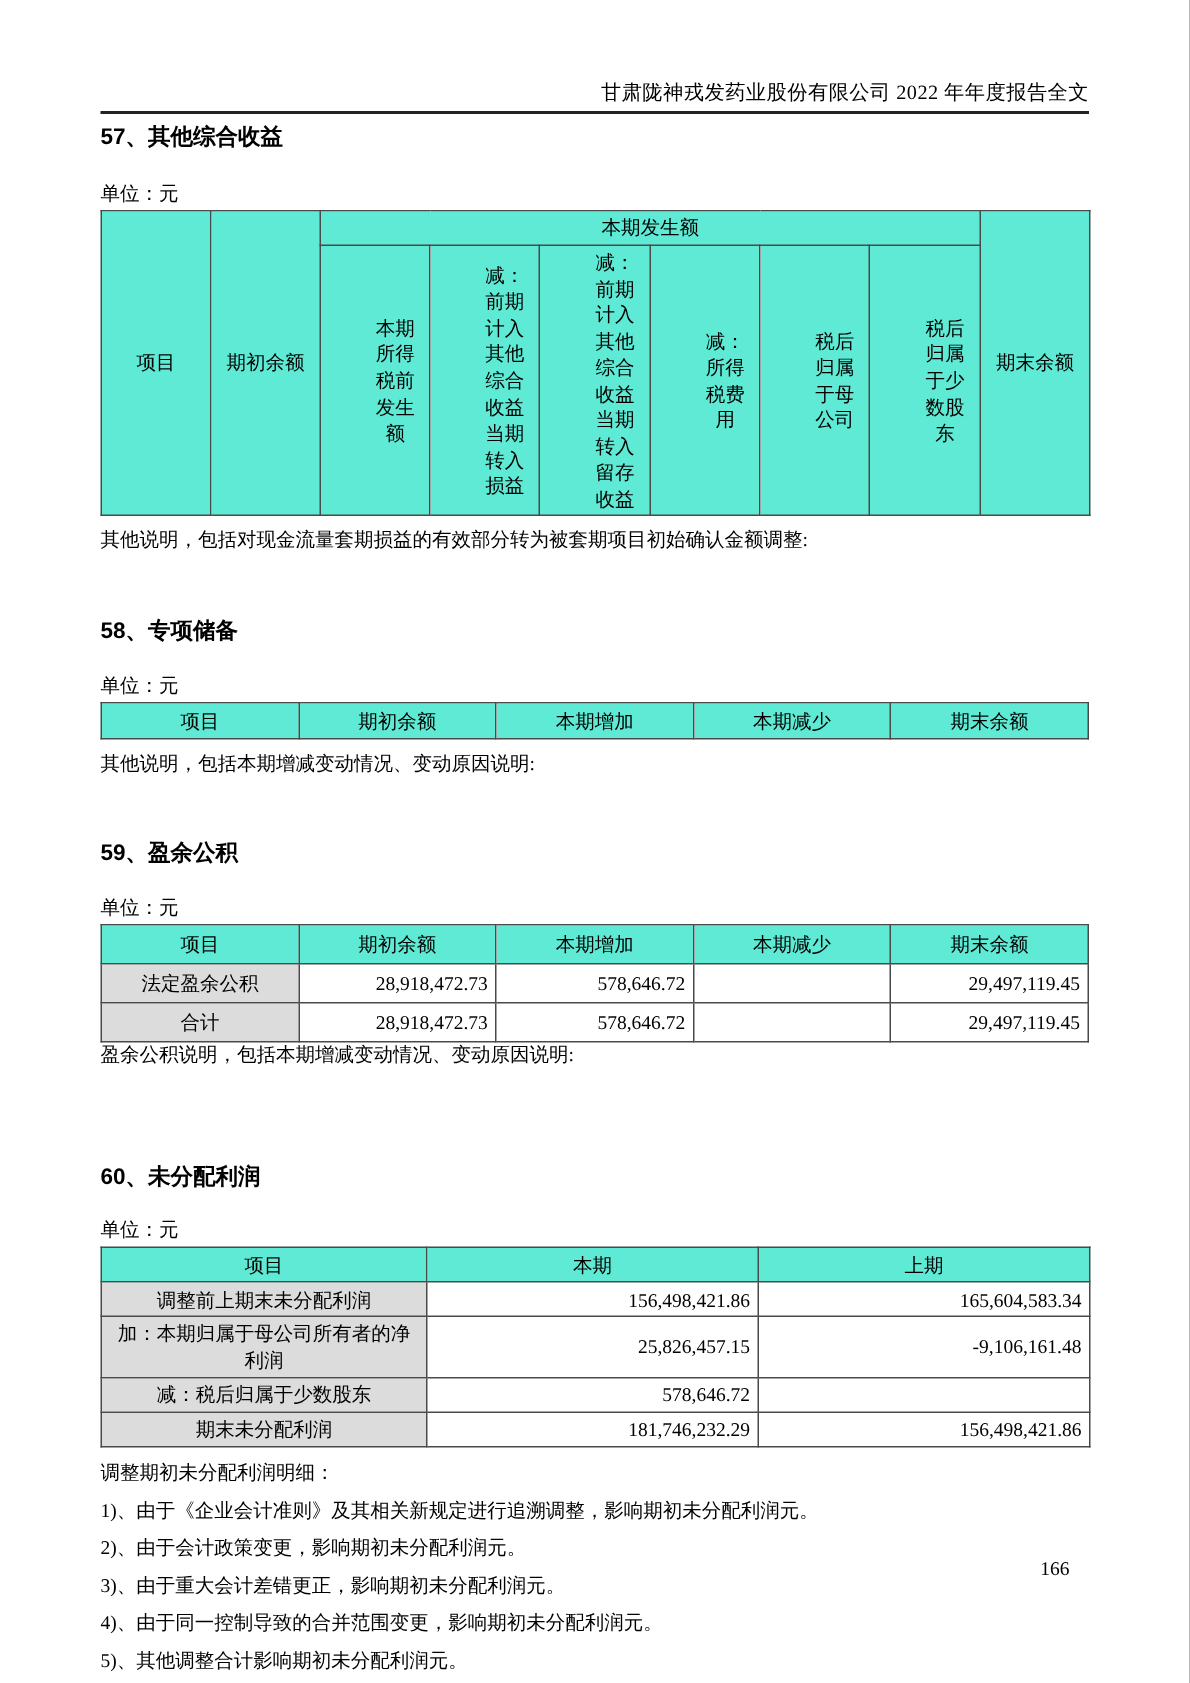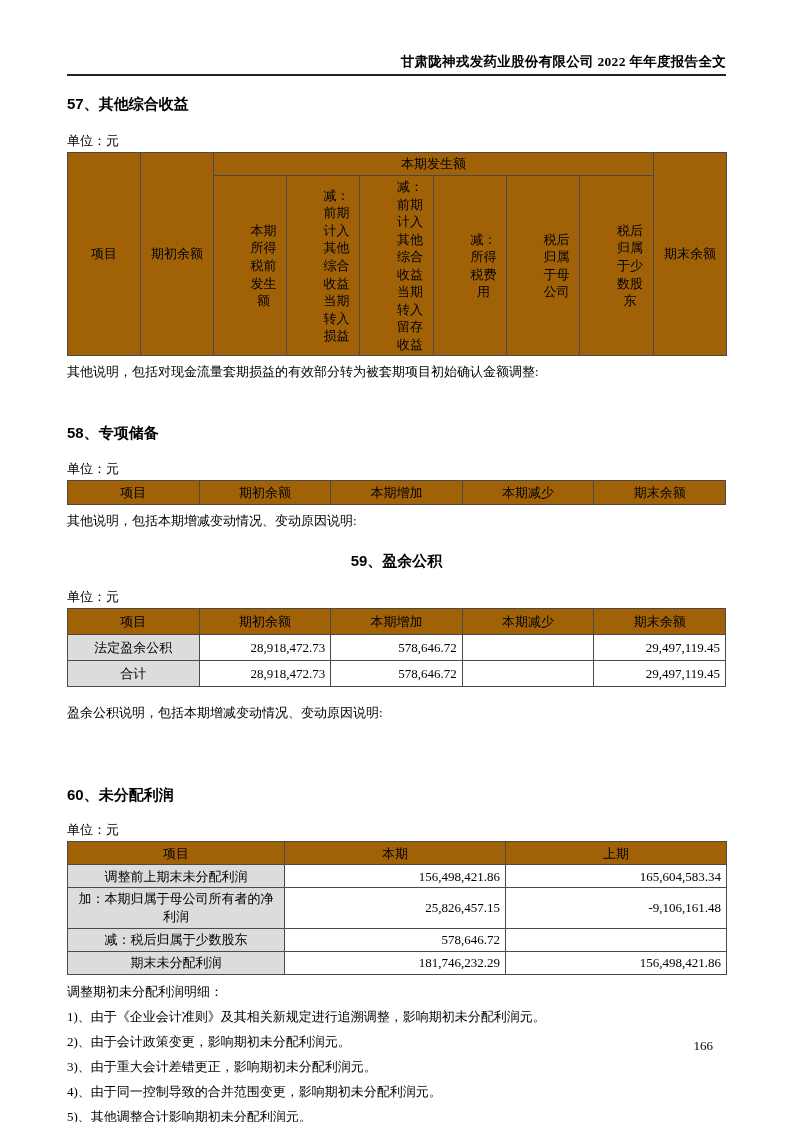--- a/index.html
+++ b/index.html
@@ -7,64 +7,64 @@
     position:relative;
     width:793px; height:1122px;
     margin:0 auto;
     background:#ffffff;
     font-family:"Liberation Serif","DejaVu Serif",serif;
     color:#000;
     overflow:hidden;
   }
   .inner { margin:0 67px; width:659px; }
 
-  .doc-header { padding-top:54px; border-bottom:2px solid #222; padding-bottom:4px;font-weight:bold; }
+  .doc-header { padding-top:54px; border-bottom:2px solid #222; padding-bottom:4px; }
   .doc-header-text { text-align:right; font-size:13.5px; line-height:16px; letter-spacing:0.3px; }
 
   .sec-heading {
     font-family:"Liberation Sans","DejaVu Sans",sans-serif;
     font-weight:700; font-size:15px; line-height:17px;
     margin:0; color:#000;
   }
-  .h57 { margin-top:19px; }
+  .h57 { margin-top:7px; }
   .h58 { margin-top:44px; }
-  .h59 { margin-top:23px;text-align:center; }
+  .h59 { margin-top:43px; }
   .h60 { margin-top:65px; }
 
   .unit-line { font-size:13px; line-height:15px; }
   .u57 { margin-top:21px; }
   .u58 { margin-top:20px; }
   .u59 { margin-top:20px; }
   .u60 { margin-top:19px; }
 
   table.fin {
     border-collapse:collapse; table-layout:fixed;
     width:659px; margin-top:4px;
     border:1.5px solid #333;
   }
   table.fin td {
     border:1px solid #4a4a4a;
     font-size:13px; line-height:1.35;
     padding:2px 5px;
     vertical-align:middle;
     overflow:hidden;
   }
-  td.th { background:#a16207; text-align:center; }
+  td.th { background:#5eead4; text-align:center; }
   td.lbl { background:#dcdcdc; text-align:center; }
   td.num { text-align:right; padding-right:10px; }
 
   .t57 .grouprow td { height:18px; }
   .t57 .subrow td { height:86px;padding-left:32px; }
   .t58 td { height:19px; }
   .t59 td { height:21px; }
   .t60 td { height:18px; }
   .t60 { margin-top:3px; }
 
   .note { font-size:13px; line-height:16px; margin-top:8px; }
-  .note59 { margin-top:18px; }
+  .note59 { margin-top:0; }
 
   .notes60 { margin-top:9px; }
   .notes60 .note-line { font-size:13px; line-height:16px; margin:0 0 9px 0; }
 
   .page-number {
     position:absolute; top:1038px; right:80px;
     font-size:13px;
   }
 </style>
 </head>

